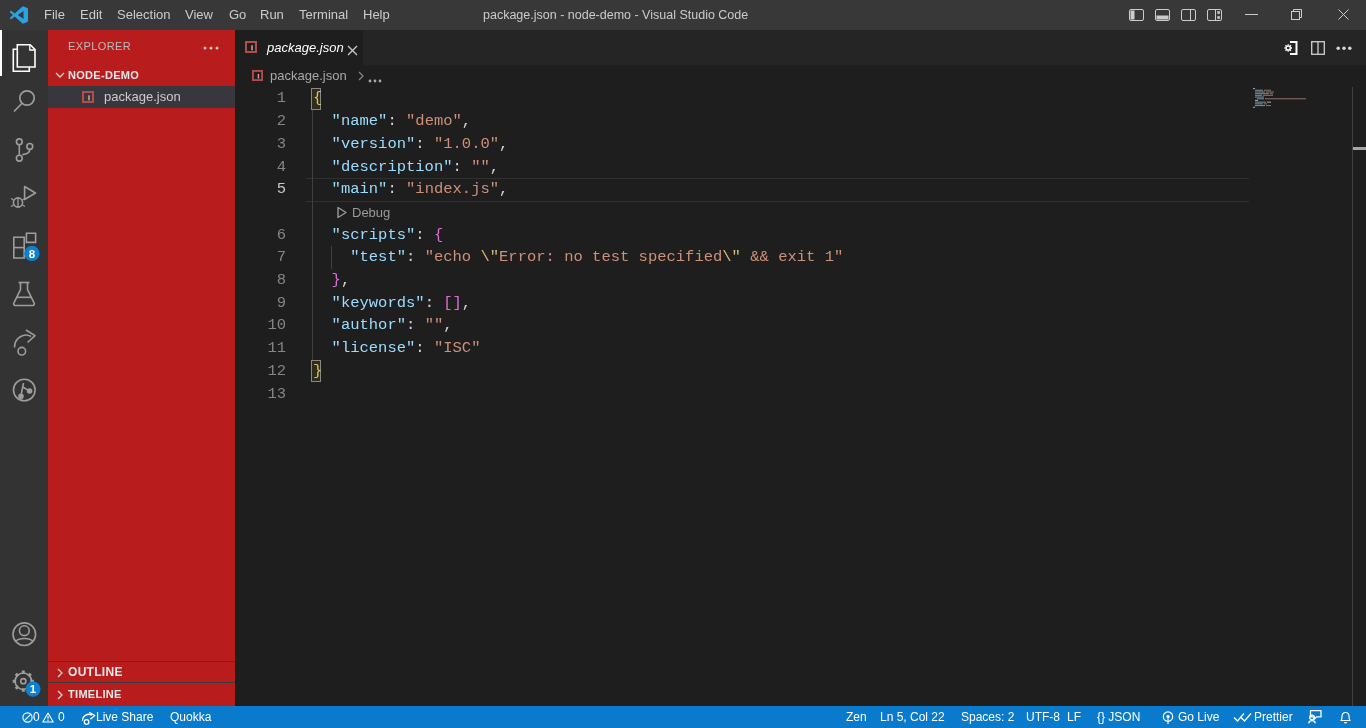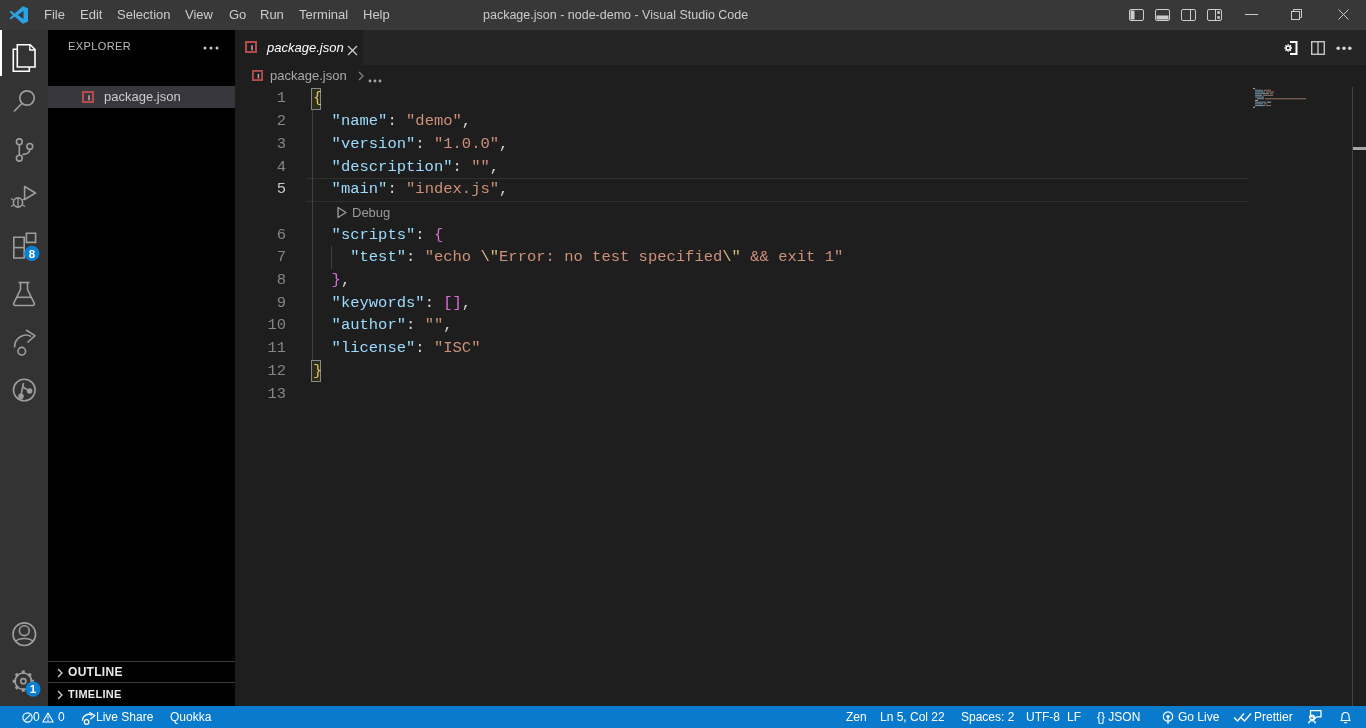--- a/index.html
+++ b/index.html
@@ -5,21 +5,21 @@
   * { margin:0; padding:0; box-sizing:border-box; }
   html,body { width:1366px; height:728px; overflow:hidden; background:#1e1e1e; }
   body { font-family:"Liberation Sans", sans-serif; }
   #app { position:absolute; top:0; left:0; width:1170px; height:728px; }
   .abs { position:absolute; }
   #titlebar { position:absolute; top:0; left:0; width:1366px; height:30px; background:#383838; color:#cccccc; }
   .menuitem { position:absolute; top:0; height:30px; line-height:30px; font-size:13px; color:#cccccc; }
   #wintitle { position:absolute; top:0; left:483px; width:400px; height:30px; line-height:30px; font-size:12.5px; color:#cbcbcb; }
   #activitybar { position:absolute; top:30px; left:0; width:48px; height:676px; background:#333333; }
   .aicon { position:absolute; left:0; width:48px; height:48px; }
-  #sidebar { position:absolute; top:30px; left:48px; width:187px; height:676px; background:#000000; color:#cccccc; }
+  #sidebar { position:absolute; top:30px; left:48px; width:187px; height:676px; background:#b91c1c; color:#cccccc; }
   #editor { position:absolute; top:30px; left:235px; width:1131px; height:676px; background:#1e1e1e; }
   #tabbar { position:absolute; top:0; left:0; width:1131px; height:35px; background:#252526; }
   #tab1 { position:absolute; top:0; left:0; width:128px; height:35px; background:#1e1e1e; }
   #breadcrumb { position:absolute; top:35px; left:0; width:1131px; height:22px; background:#1e1e1e; }
   #code { position:absolute; top:57px; left:0; width:1131px; height:619px; font-family:"Liberation Mono", monospace; font-size:15.5px; }
   .ln { position:absolute; width:51px; left:0; text-align:right; color:#858585; height:23px; line-height:23px; font-size:15.5px; }
   .cl { position:absolute; left:78px; height:23px; line-height:23px; white-space:pre; color:#d4d4d4; }
   .k { color:#9cdcfe; } .s { color:#ce9178; } .e { color:#d7ba7d; }
   .b1 { color:#ddc15e; } .b2 { color:#da70d6; }
   #statusbar { position:absolute; top:706px; left:0; width:1366px; height:22px; background:#0a7acc; color:#ffffff; font-size:12px; }
@@ -164,20 +164,26 @@
     </svg>
   </div>
 
   <div id="sidebar">
     <div class="abs" style="left:20px;top:8px;width:160px;height:16px;font-size:11px;letter-spacing:0.4px;color:#bbbbbb;line-height:16px">EXPLORER</div>
     <svg class="abs" style="left:155px;top:16px" width="16" height="4" viewBox="0 0 16 4">
       <circle cx="2" cy="2" r="1.5" fill="#cccccc"></circle>
         <circle cx="8" cy="2" r="1.5" fill="#cccccc"></circle>
         <circle cx="14" cy="2" r="1.5" fill="#cccccc"></circle>
     </svg>
+    <div class="abs" style="left:0;top:34px;width:187px;height:22px;line-height:22px">
+      <svg class="abs" style="left:6px;top:5px" width="12" height="12" viewBox="0 0 12 12">
+          <path d="M2 4 L6 8 L10 4" fill="none" stroke="#cccccc" stroke-width="1.4"></path>
+        </svg>
+      <span class="abs" style="left:20px;font-size:11px;font-weight:bold;color:#e8e8e8;letter-spacing:0.3px">NODE-DEMO</span>
+    </div>
     <div class="abs" style="left:0;top:56px;width:187px;height:22px;background:#37373d;line-height:22px">
       <svg class="abs" style="left:34px;top:5px" width="12" height="12" viewBox="0 0 12 12">
         <rect x="1" y="1" width="10" height="10" fill="none" stroke="#b44c4c" stroke-width="2"></rect>
         <rect x="6.2" y="4.3" width="1.6" height="5" fill="#d29a9a"></rect>
       </svg>
       <span class="abs" style="left:56px;font-size:13px;color:#cccccc">package.json</span>
     </div>
     <div class="abs" style="left:0;top:631px;width:187px;height:22px;border-top:1px solid #3c3c3c;line-height:21px">
       <svg class="abs" style="left:6px;top:5px" width="12" height="12" viewBox="0 0 12 12">
           <path d="M4 2 L8 6 L4 10" fill="none" stroke="#cccccc" stroke-width="1.4"></path>

